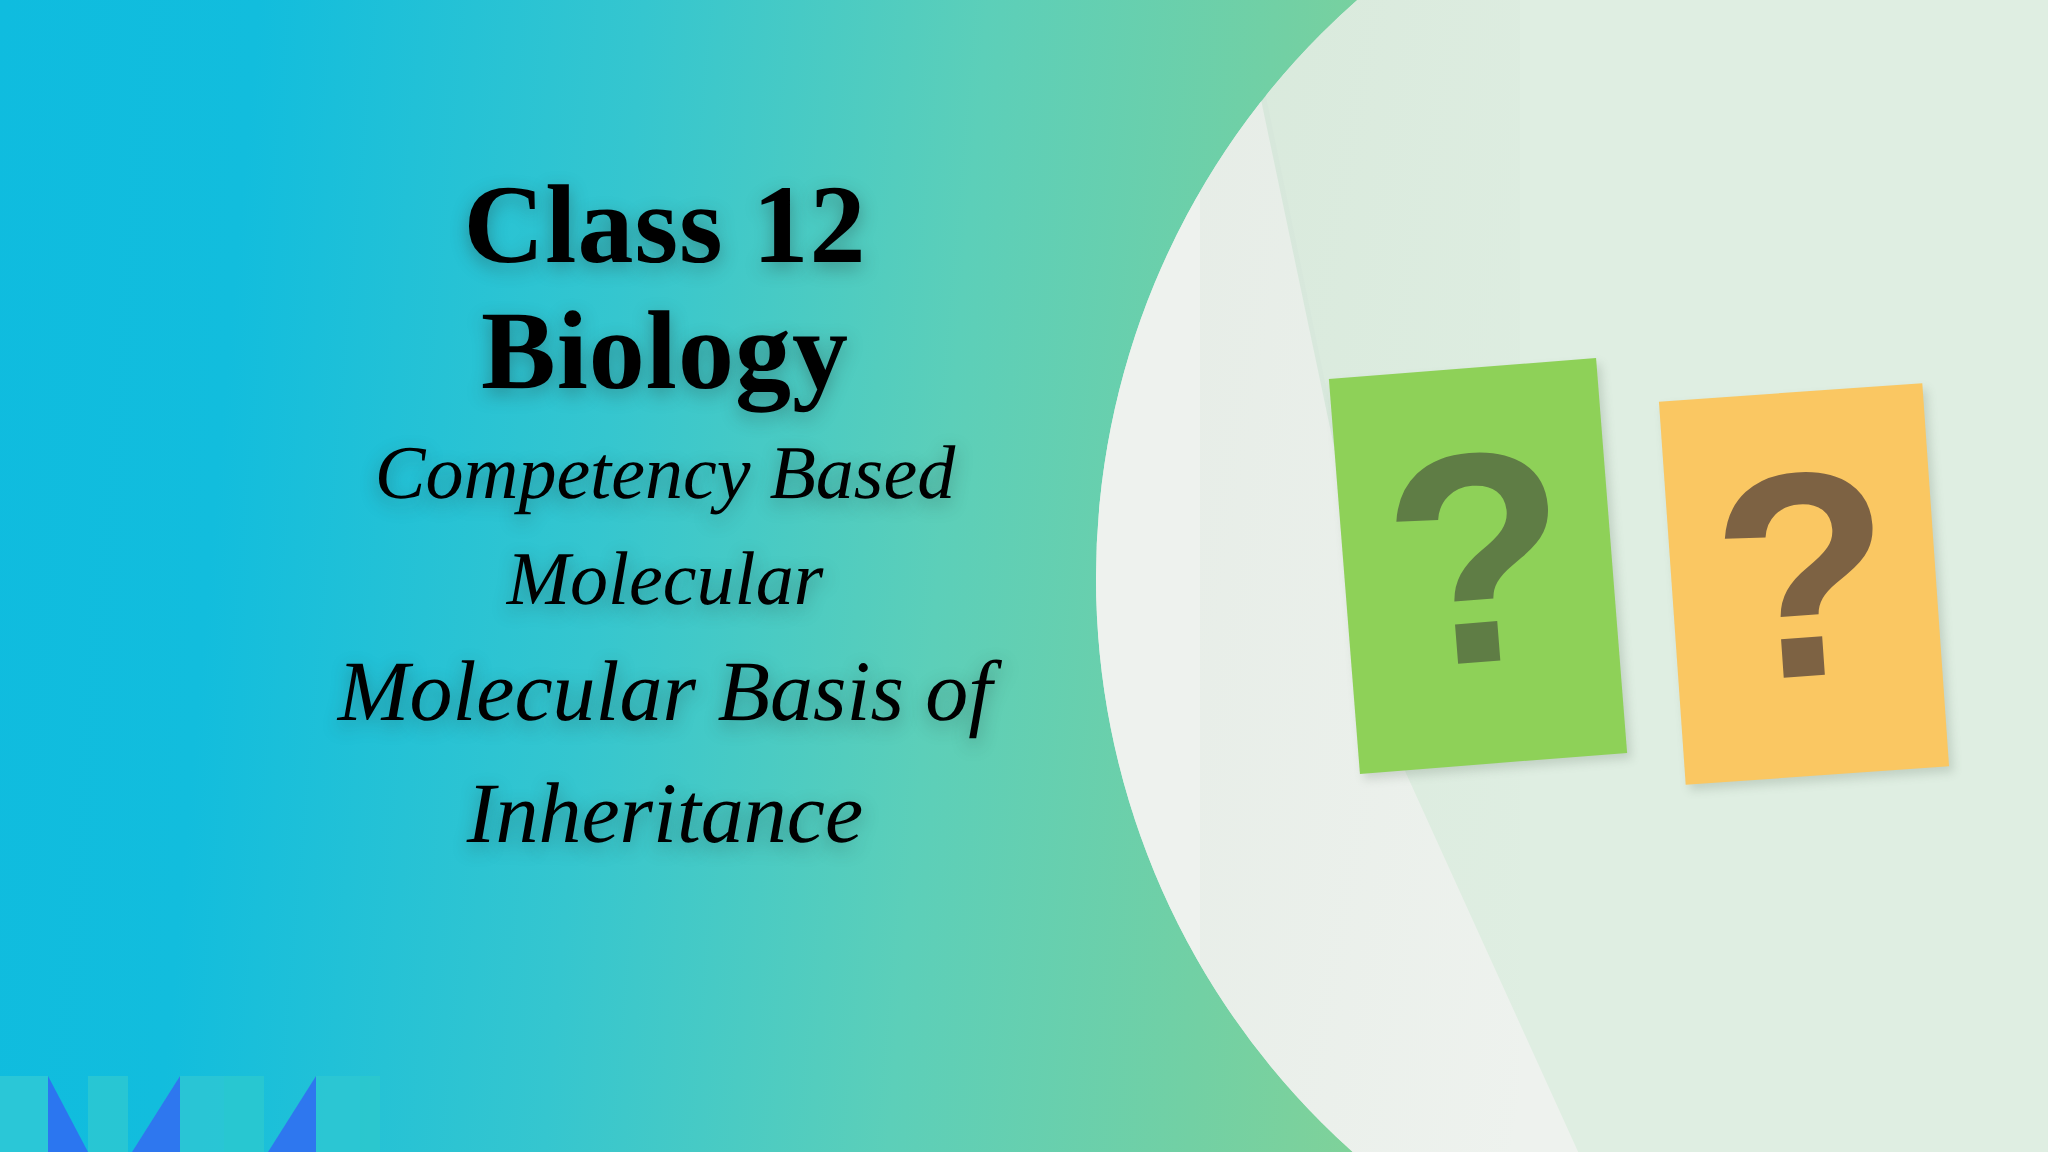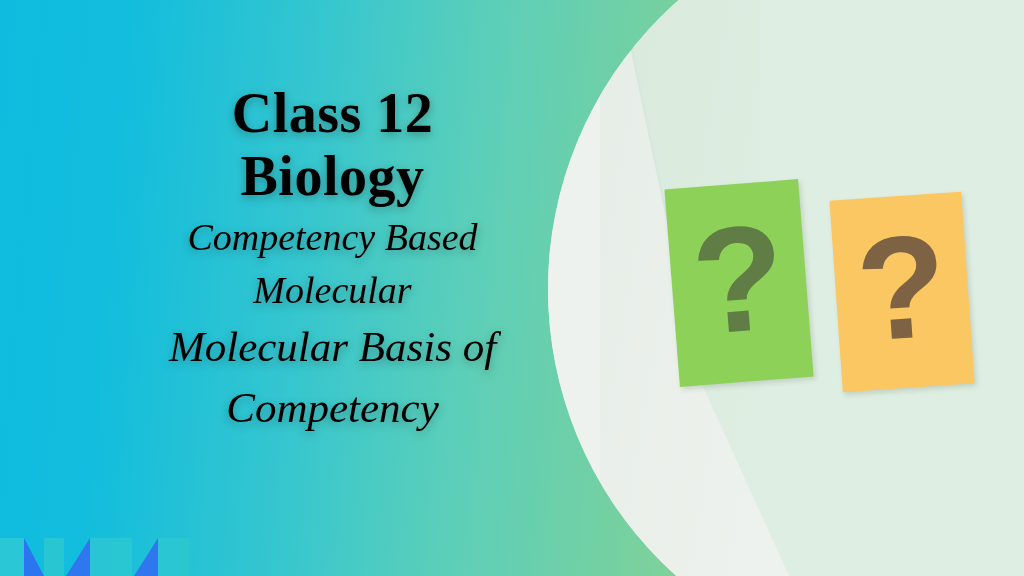--- a/index.html
+++ b/index.html
@@ -218,16 +218,16 @@
       <polygon points="180,60 180,22 190,22 190,60" fill="#2ec9cb" opacity="0.7"></polygon>
     </g>
   </svg>
 
   <div class="text-block">
     <div class="title-line">Class 12</div>
     <div class="title-line">Biology</div>
     <div class="subtitle-line">Competency Based</div>
     <div class="subtitle-line">Molecular</div>
     <div class="chapter-line">Molecular Basis of</div>
-    <div class="chapter-line">Competency</div>
+    <div class="chapter-line">Inheritance</div>
   </div>
 
 </div>
 
 </body></html>

